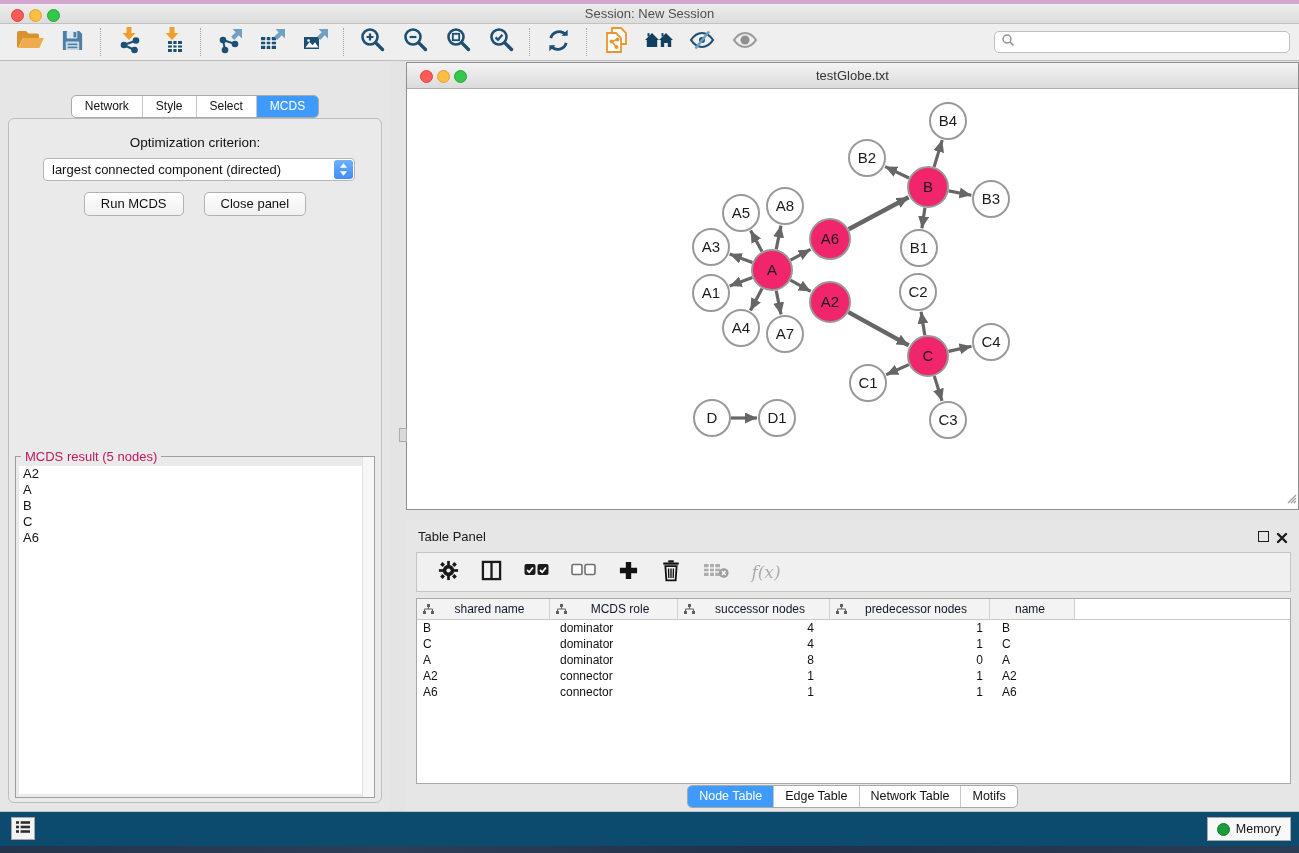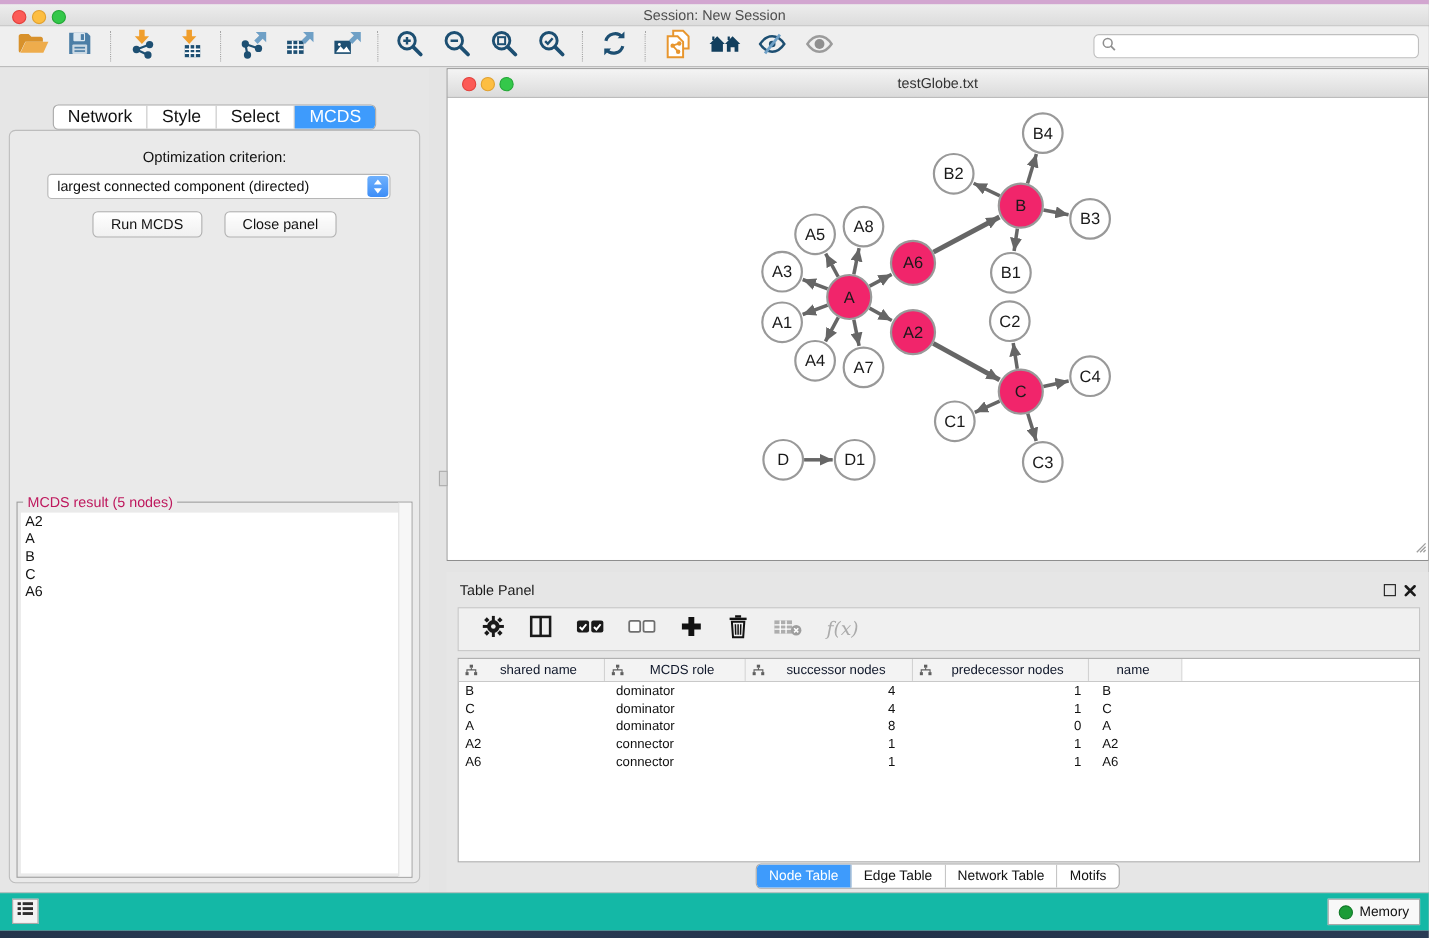--- a/index.html
+++ b/index.html
@@ -22,21 +22,21 @@
   .searchbox input{border:none;outline:none;flex:1;height:18px;font-size:12px;background:transparent;margin-left:4px;font-family:"Liberation Sans",sans-serif;}
 
   
   .control-panel{position:absolute;top:62px;left:0;width:390px;bottom:41px;background:#E6E6E6;}
   .panel-head{position:relative;height:32px;}
   .panel-title{position:absolute;left:12px;top:9px;font-size:13px;color:#1A1A1A;}
   .float-btn{position:absolute;top:11px;width:9px;height:9px;border:1.5px solid #1A1A1A;background:transparent;}
   .close-btn{position:absolute;top:10px;width:12px;height:12px;}
   .cp-float{right:30px;} .cp-close{right:11px;}
   .seg{display:inline-flex;background:#FFF;border:1px solid #A9A9A9;border-radius:5px;overflow:hidden;}
-  .seg-tab{padding:2px 13px;font-size:16px;color:#111;border-right:1px solid #C6C6C6;line-height:17px;cursor:default;}
+  .seg-tab{padding:2px 13px;font-size:12px;color:#111;border-right:1px solid #C6C6C6;line-height:17px;cursor:default;}
   .seg-tab:last-child{border-right:none;}
   .seg-tab.selected{background:#3E9BFC;color:#FFF;}
   .cp-tabs-row{position:absolute;top:33px;left:0;right:0;text-align:center;}
   .cp-box{position:absolute;left:8px;right:8px;top:56px;bottom:9px;background:#EAEAEA;border:1px solid #BDBDBD;border-radius:6px;}
   .opt-label{position:absolute;top:16px;left:0;right:0;text-align:center;font-size:13.5px;color:#111;}
   .combo{position:absolute;top:39px;left:34px;width:312px;height:23px;background:#FFF;border:1px solid #B6B6B6;border-radius:4px;box-sizing:border-box;text-decoration:underline;}
   .combo .combo-text{position:absolute;left:8px;top:3px;font-size:13px;color:#111;white-space:nowrap;}
   .combo .stepper{position:absolute;right:1px;top:1px;bottom:1px;width:19px;background:linear-gradient(#6FB1FD,#3E8EF7);border-radius:3px;display:flex;align-items:center;justify-content:center;}
   .btn-row{position:absolute;top:73px;left:0;right:0;display:flex;justify-content:center;gap:20px;}
   .mac-btn{background:linear-gradient(#FFFFFF,#F0F0F0);border:1px solid #B1B1B1;border-radius:5px;font-size:13px;color:#111;padding:3px 16px;line-height:16px;font-family:"Liberation Sans",sans-serif;}
@@ -71,21 +71,21 @@
   .td{font-size:12px;color:#111;box-sizing:border-box;white-space:nowrap;}
   .td.left0{padding-left:6px;text-align:left;}
   .td.left1{padding-left:10px;text-align:left;}
   .td.right2{padding-right:16px;text-align:right;}
   .td.right3{padding-right:7px;text-align:right;}
   .td.left4{padding-left:12px;text-align:left;}
   .tp-tabs-row{position:absolute;left:0;right:0;bottom:4px;text-align:center;}
   .tp-tabs-row .seg-tab{font-size:12.5px;padding:2px 11px;}
 
   
-  .statusbar{position:absolute;left:0;right:0;bottom:7px;height:34px;background:#14b8a6;border-top:1px solid #C2C2C2;}
+  .statusbar{position:absolute;left:0;right:0;bottom:7px;height:34px;background:#0c4a6e;border-top:1px solid #C2C2C2;}
   .list-btn{position:absolute;left:11px;top:5px;width:24px;height:23px;background:#F3F3F3;border:1px solid #A8A8A8;display:flex;align-items:center;justify-content:center;box-sizing:border-box;}
   .memory-btn{position:absolute;right:8px;top:5px;height:24px;background:#F8F8F8;border:1px solid #A8A8A8;display:flex;align-items:center;padding:0 9px;gap:6px;box-sizing:border-box;}
   .memory-dot{width:11px;height:11px;border-radius:50%;background:#1C9C38;border:0.5px solid #147A2A;}
   .memory-label{font-size:12.5px;color:#111;}
   .desktop-strip{position:absolute;left:0;right:0;bottom:0;height:7px;background:linear-gradient(90deg,#24344B,#2C3E58 30%,#223149 60%,#2B3C55);}
 </style>
 </head>
 <body>
 
 <div class="screen">

